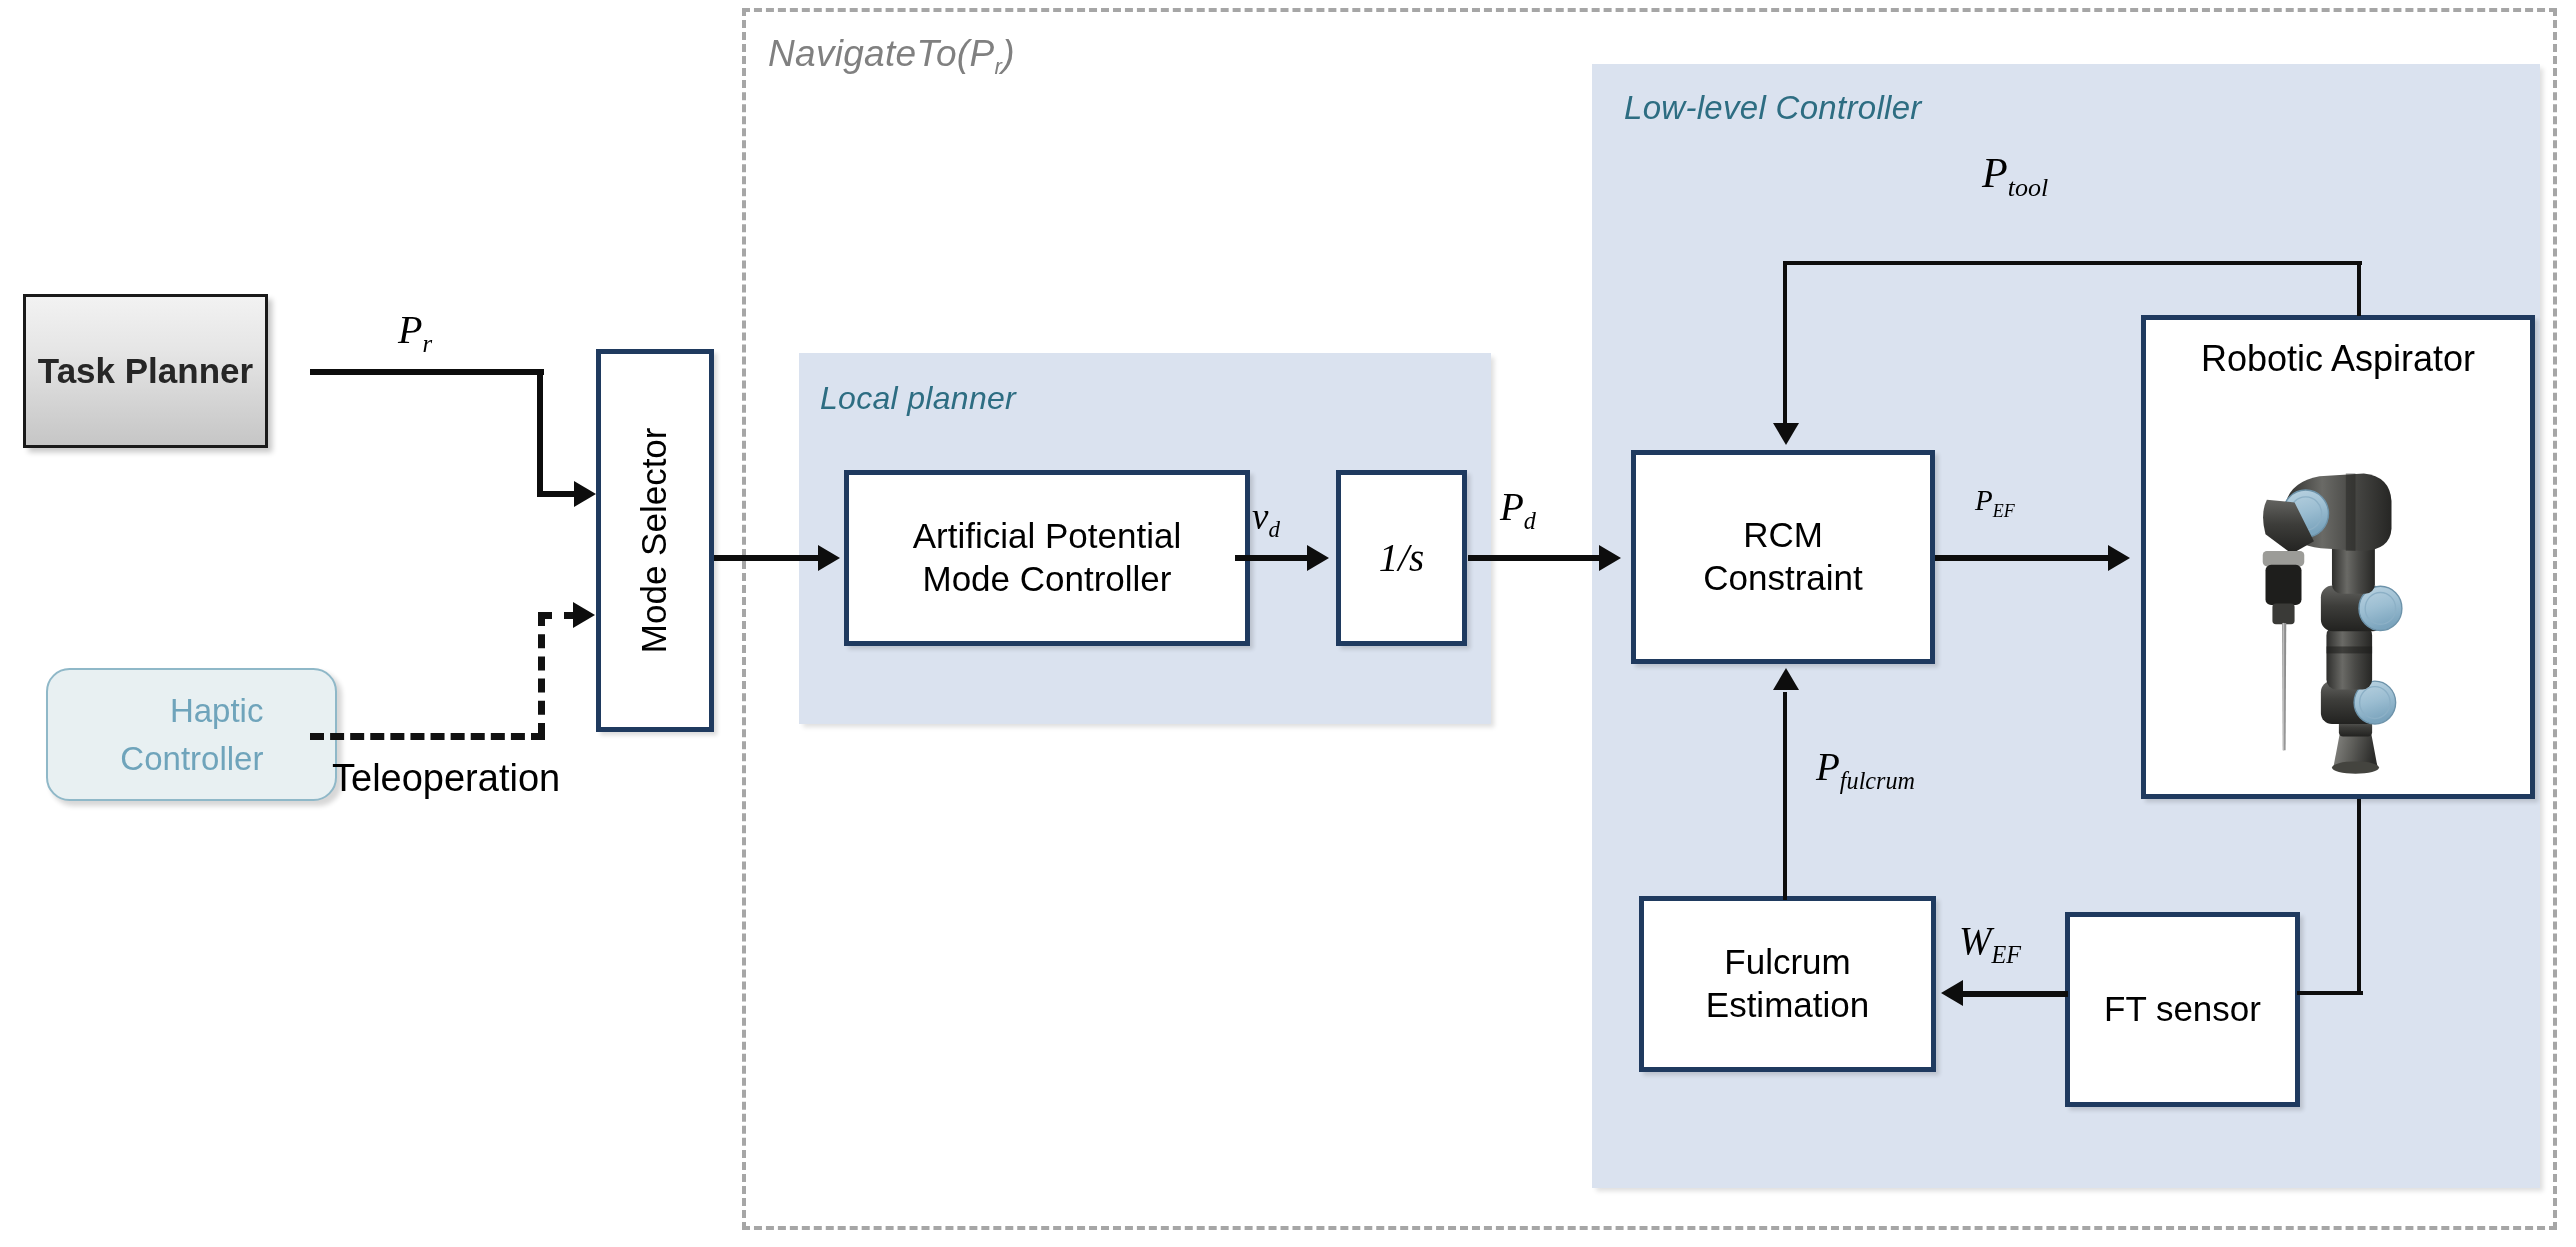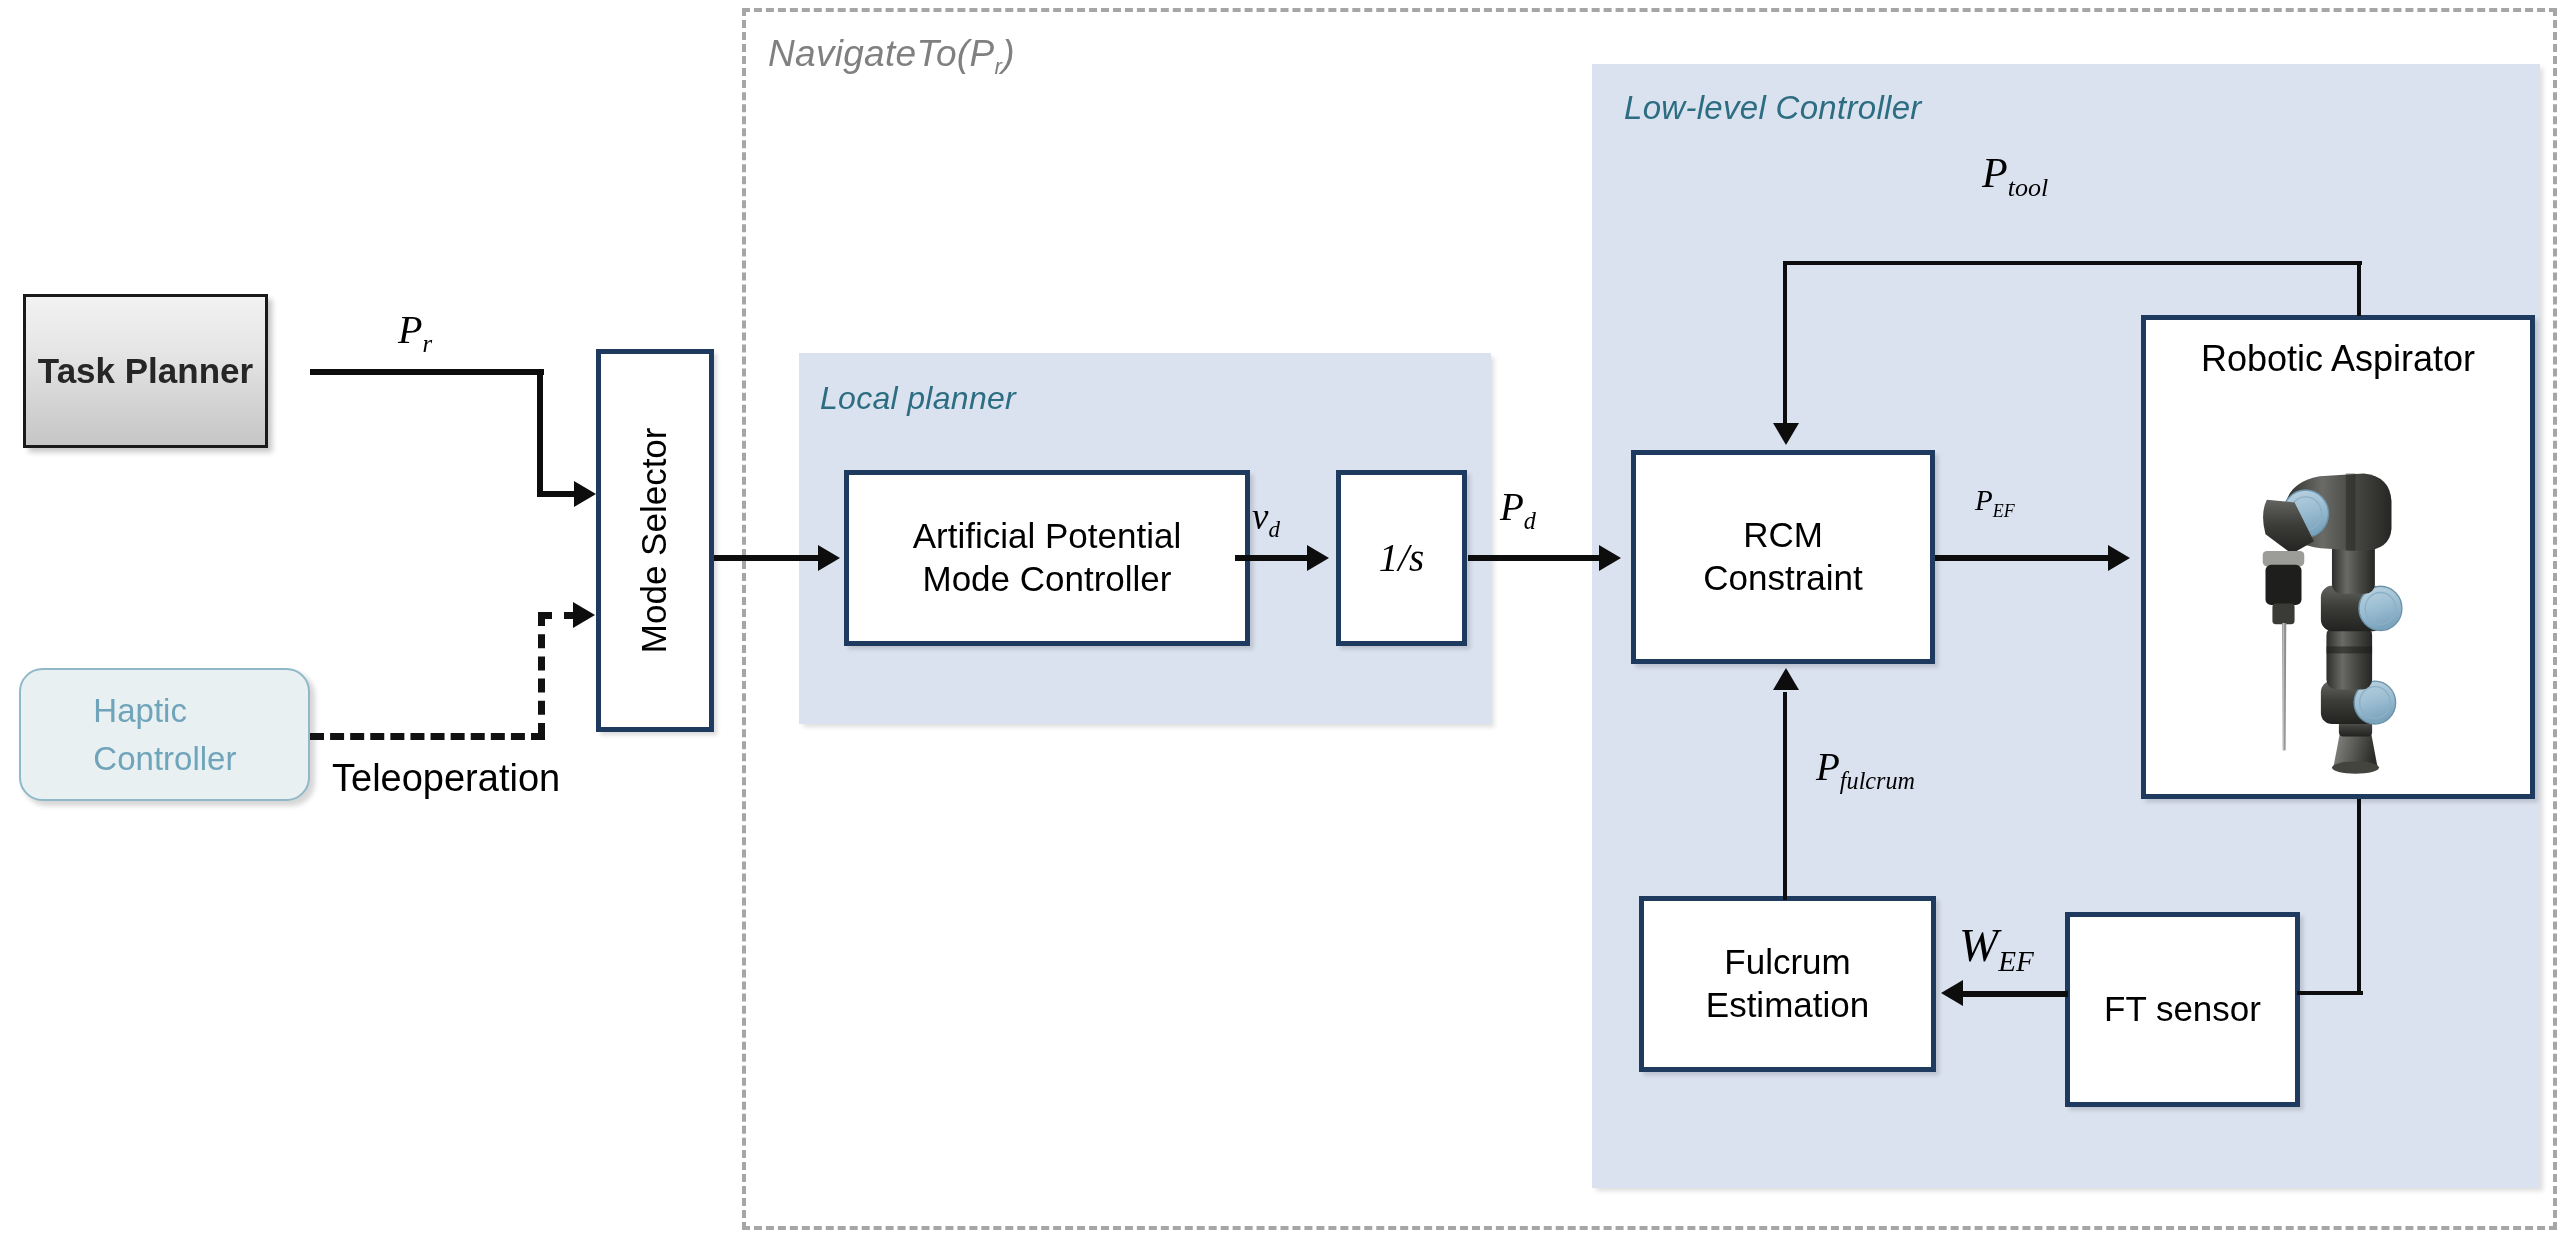--- a/index.html
+++ b/index.html
@@ -66,24 +66,25 @@
   }
   .block-rounded {
     position: absolute;
     box-sizing: border-box;
     background: #e8f0f2;
     border: 2.8px solid #8fb8c8;
     border-radius: 23.5px;
     display: flex;
     align-items: center;
     justify-content: center;
-    text-align: left;
+    text-align: right;
     color: #6fa4bb;
     line-height: 1.45;
     box-shadow: 4.2px 4.2px 4.8px rgba(0,0,0,0.16);
+    margin-left: 27px;
   }
   .rot-label {
     transform: rotate(-90deg);
     white-space: nowrap;
   }
 
   
   .sig {
     position: absolute;
     font-family: "Liberation Serif", serif;
@@ -340,18 +341,18 @@
   </div>
 
   <div class="sig" style="left:1982px; top:149px; font-size:42px;">
     <span>P</span><sub>tool</sub>
   </div>
 
   <div class="sig" style="left:1816px; top:744px; font-size:39px;">
     <span>P</span><sub>fulcrum</sub>
   </div>
 
-  <div class="sig" style="left:1959px; top:918px; font-size:47px;">
+  <div class="sig" style="left:1959px; top:918px; font-size:39px;">
     <span>W</span><sub>EF</sub>
   </div>
 
 </div>
 
 
 </body></html>

